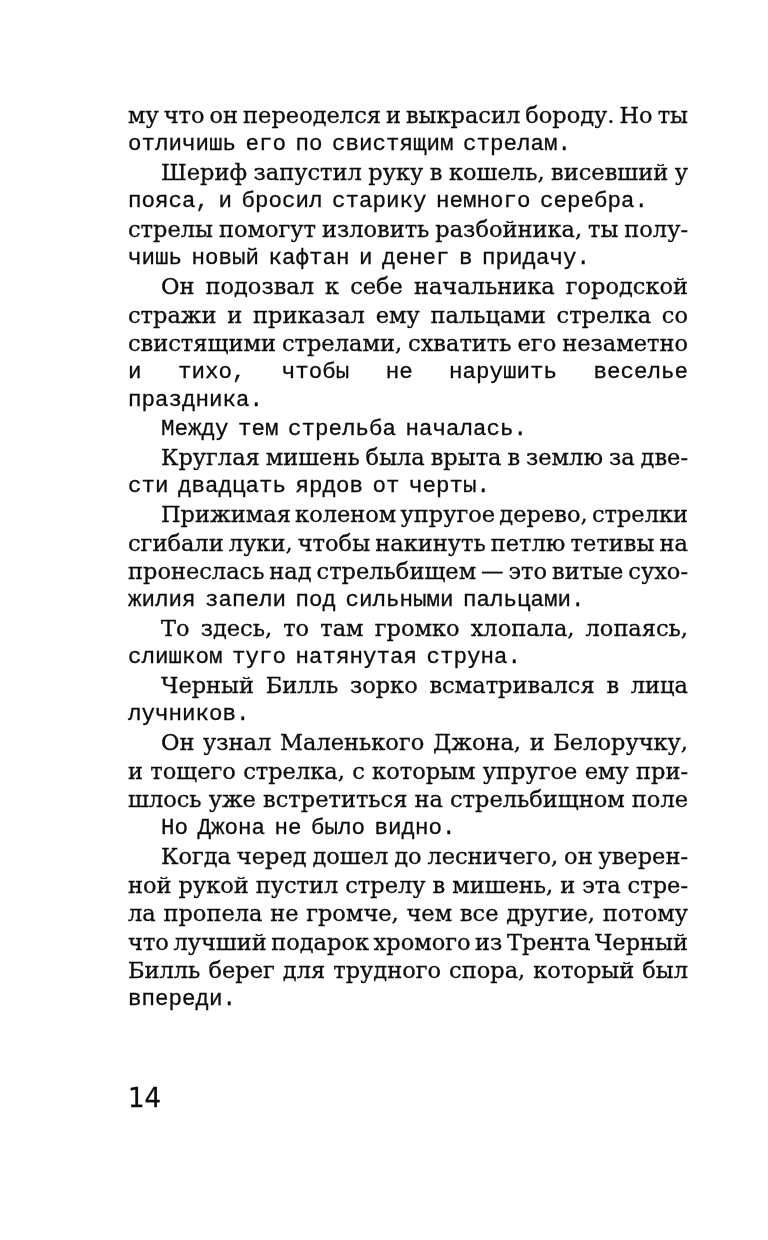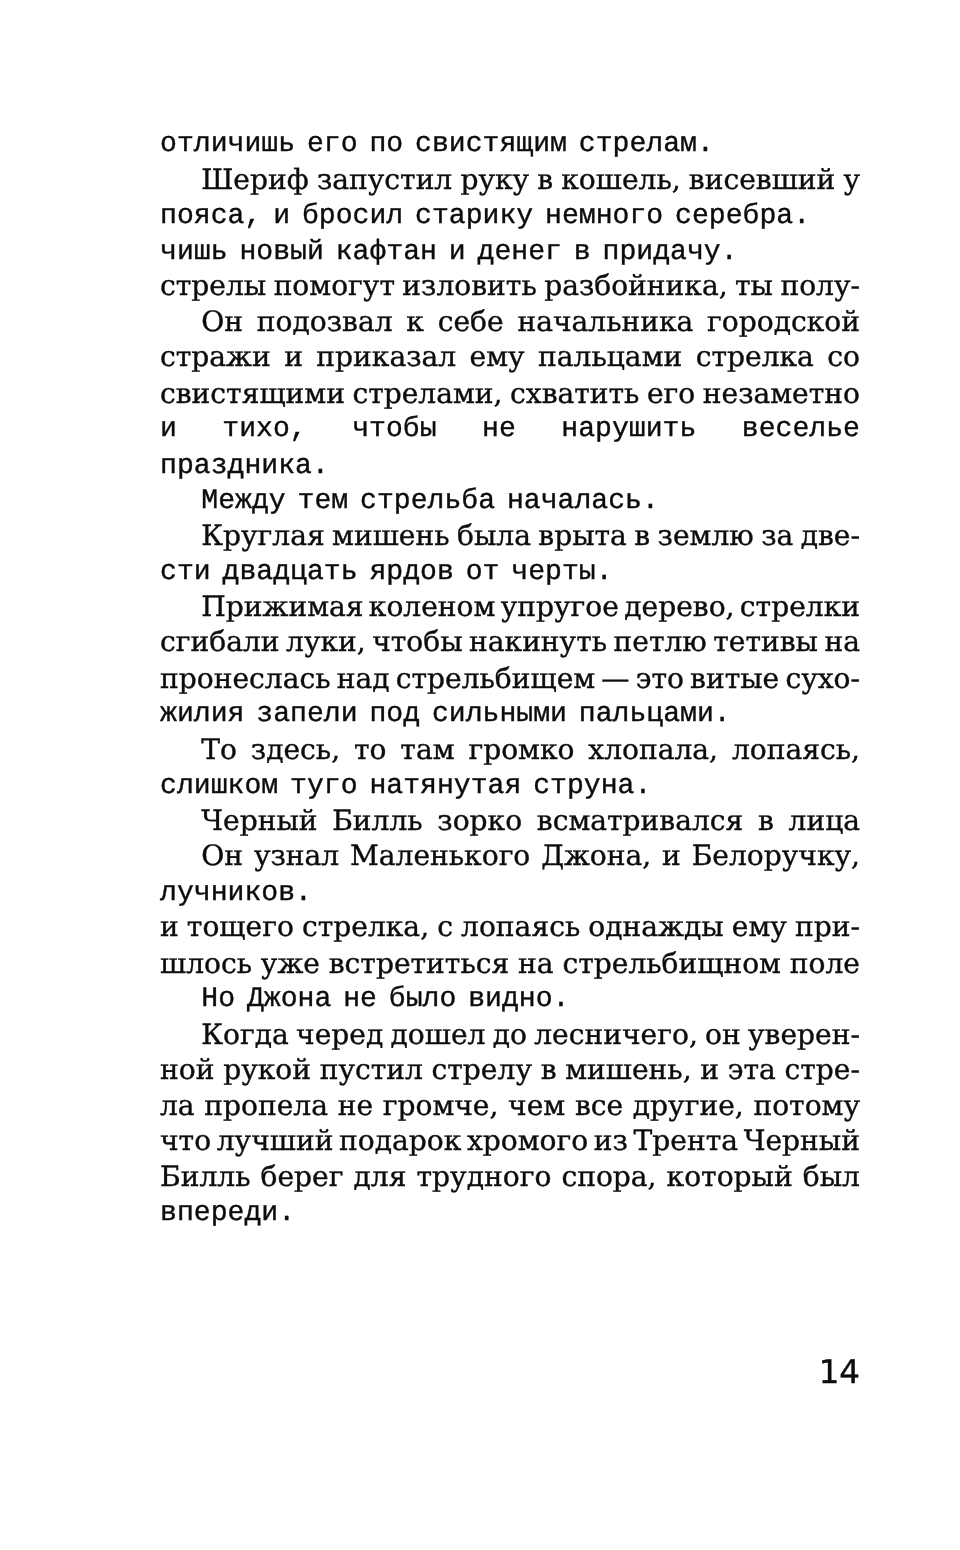--- a/index.html
+++ b/index.html
@@ -35,55 +35,56 @@
     font-family: Liberation Mono, monospace;
   }
   .line.indent {
     text-indent: 33px;
   }
   .page-number {
     position: absolute;
     left: 128px;
     top: 1085px;
     width: 560px;
-    text-align: right;
+    text-align: left;
     font-family: "DejaVu Sans", sans-serif;
     font-size: 26px;
     line-height: 1;
     color: #0c0c0c;
     -webkit-text-stroke: 0.3px #0c0c0c;
   }
 </style>
 </head>
 <body>
 
 <div class="book-page">
   <div class="text-block" id="text-block">
+      <div class="line">му что он переоделся и выкрасил бороду. Но ты</div>
       <div class="line para-end">отличишь его по свистящим стрелам.</div>
       <div class="line indent">Шериф запустил руку в кошель, висевший у</div>
       <div class="line para-end">пояса, и бросил старику немного серебра.</div>
+      <div class="line">стрелы помогут изловить разбойника, ты полу-</div>
       <div class="line para-end">чишь новый кафтан и денег в придачу.</div>
-      <div class="line">стрелы помогут изловить разбойника, ты полу-</div>
       <div class="line indent">Он подозвал к себе начальника городской</div>
       <div class="line">стражи и приказал ему пальцами стрелка со</div>
       <div class="line">свистящими стрелами, схватить его незаметно</div>
       <div class="line para-end">и тихо, чтобы не нарушить веселье праздника.</div>
       <div class="line para-end indent">Между тем стрельба началась.</div>
       <div class="line indent">Круглая мишень была врыта в землю за две-</div>
       <div class="line para-end">сти двадцать ярдов от черты.</div>
       <div class="line indent">Прижимая коленом упругое дерево, стрелки</div>
       <div class="line">сгибали луки, чтобы накинуть петлю тетивы на</div>
       <div class="line">пронеслась над стрельбищем — это витые сухо-</div>
       <div class="line para-end">жилия запели под сильными пальцами.</div>
       <div class="line indent">То здесь, то там громко хлопала, лопаясь,</div>
       <div class="line para-end">слишком туго натянутая струна.</div>
       <div class="line indent">Черный Билль зорко всматривался в лица</div>
+      <div class="line para-end">лучников.</div>
       <div class="line indent">Он узнал Маленького Джона, и Белоручку,</div>
-      <div class="line para-end">лучников.</div>
-      <div class="line">и тощего стрелка, с лопаясь однажды ему при-</div>
+      <div class="line">и тощего стрелка, с которым упругое ему при-</div>
       <div class="line">шлось уже встретиться на стрельбищном поле</div>
       <div class="line para-end indent">Но Джона не было видно.</div>
       <div class="line indent">Когда черед дошел до лесничего, он уверен-</div>
       <div class="line">ной рукой пустил стрелу в мишень, и эта стре-</div>
       <div class="line">ла пропела не громче, чем все другие, потому</div>
       <div class="line">что лучший подарок хромого из Трента Черный</div>
       <div class="line">Билль берег для трудного спора, который был</div>
       <div class="line para-end">впереди.</div>
     </div>
   <div class="page-number">14</div>

